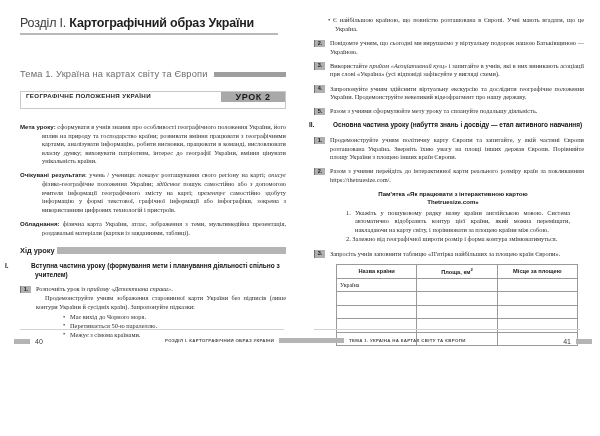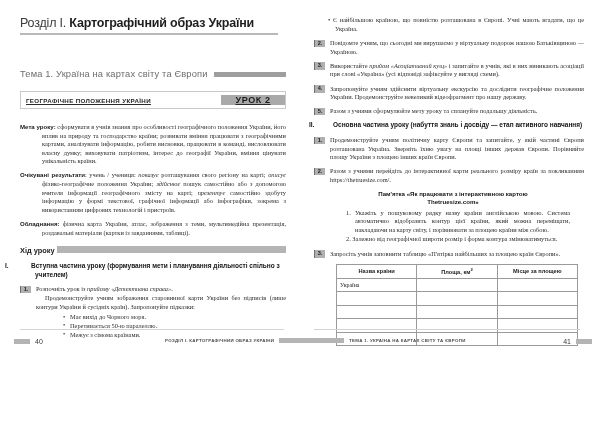--- a/index.html
+++ b/index.html
@@ -64,25 +64,24 @@
   }
   .theme-bar {
     flex: 1;
     height: 5px;
     background: #9e9e9e;
   }
 
   
   .lesson-bar {
     display: flex;
-    align-items: center;
+    align-items: flex-start;
     border: 1px solid #c9c9c9;
     height: 16px;
     margin-bottom: 14px;
-    text-decoration: underline;
   }
   .lesson-name {
     flex: 1;
     font-family: "Liberation Sans", sans-serif;
     font-size: 6.2px;
     font-weight: bold;
     letter-spacing: 0.35px;
     color: #262626;
     display: flex;
     align-items: center;
@@ -116,20 +115,21 @@
     font-family: "Liberation Sans", sans-serif;
     font-size: 6.1px;
     font-weight: bold;
     color: #1a1a1a;
   }
   .meta-p i { font-style: italic; }
 
   
   .section-row {
     display: flex;
+    align-items: center;
     gap: 2px;
     margin: 9px 0 7px 0;
   }
   .section-label {
     font-family: "Liberation Sans", sans-serif;
     font-size: 7.4px;
     font-weight: bold;
     color: #1c1c1c;
     white-space: nowrap;
   }

